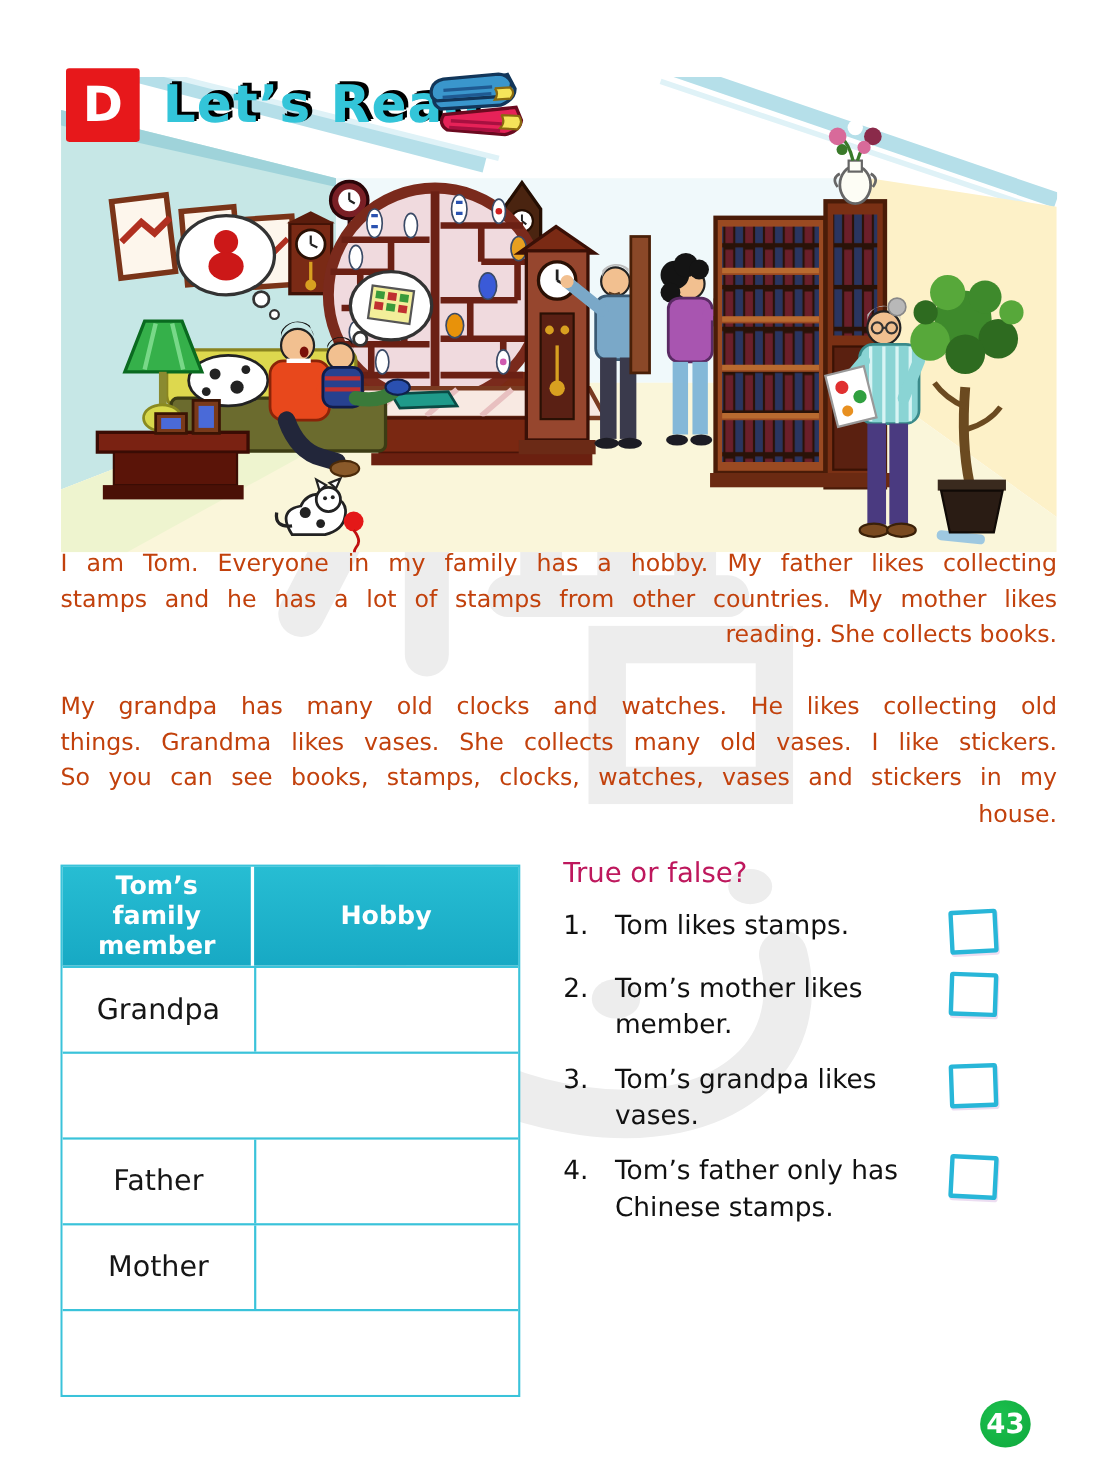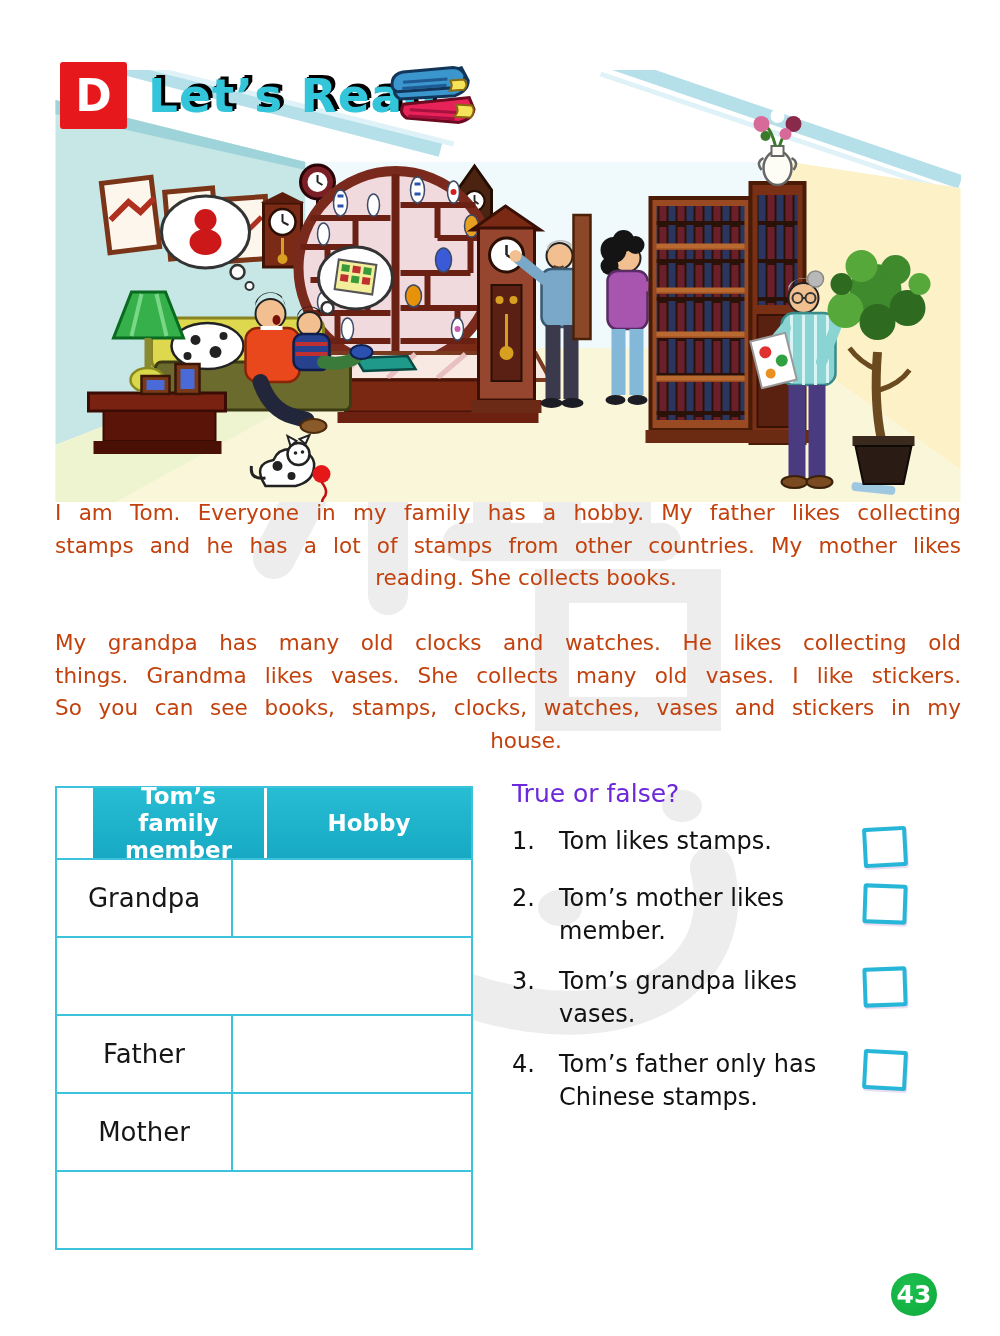--- a/index.html
+++ b/index.html
@@ -12,36 +12,36 @@
   .title{position:absolute;left:148px;top:68px;font-size:47px;font-weight:bold;letter-spacing:1px;
          color:var(--title_cyan,#33c5d9);text-shadow:4px -3px 0 #000,2px -1px 0 #000;z-index:3;}
   .books-icon{position:absolute;left:385px;top:50px;z-index:3;}
   
   .scene{position:absolute;left:55px;top:70px;width:906px;height:432px;z-index:1;}
   
   .wm{position:absolute;left:230px;top:390px;z-index:0;}
   
   .para{position:absolute;left:55px;width:906px;font-size:21.5px;line-height:32.5px;color:#c2410c;z-index:2;}
   .para .jl{text-align:justify;text-align-last:justify;}
-  .para .last{text-align:center;margin-left:36px;}
+  .para .last{text-align:right;margin-left:36px;}
   
   .fill-table{position:absolute;left:55px;top:786px;width:414px;z-index:2;
               border:2px solid var(--table_border,#3ac3da);}
-  .t-header{display:flex;height:70px;background:linear-gradient(180deg,#27bdd3,var(--table_header,#17a9c4));margin-left:36px;}
+  .t-header{display:flex;height:90px;background:linear-gradient(180deg,#27bdd3,var(--table_header,#17a9c4));}
   .t-header .hc{display:flex;align-items:center;justify-content:center;color:#fff;font-weight:bold;
                 font-size:23px;line-height:27px;text-align:center;padding:0 6px;box-sizing:border-box;}
   .t-header .c1{width:174px;border-right:3px solid #fff;}
   .t-header .c2{flex:1;}
   .t-row{display:flex;height:76px;background:#fff;border-top:2px solid var(--table_border,#3ac3da);justify-content:flex-end;}
   .t-row .c1{width:174px;border-right:2px solid var(--table_border,#3ac3da);display:flex;align-items:center;
              justify-content:center;font-size:26px;color:#161616;}
   .t-row .c2{flex:1;}
   
   .quiz{position:absolute;left:512px;top:779px;width:452px;z-index:2;}
-  .q-head{font-size:25px;color:#6d28d9;margin-bottom:17px;}
+  .q-head{font-size:25px;color:#be185d;margin-bottom:17px;}
   .q-item{display:flex;position:relative;margin-bottom:17px;min-height:40px;}
   .q-num{width:47px;font-size:24px;line-height:33px;}
   .q-text{width:300px;font-size:24px;line-height:33px;}
   .q-box{position:absolute;left:351px;top:2px;width:36px;height:32px;border:4px solid var(--checkbox,#28b6d8);
          border-radius:3px;transform:rotate(-3deg);background:#fff;box-shadow:1px 2px 0 rgba(180,120,200,.25);}
   
   .page-num{position:absolute;left:891px;top:1273px;width:46px;height:43px;border-radius:50%;
             background:radial-gradient(circle at 40% 35%,#1cc04e,var(--page_green,#0fa83c));
             display:flex;align-items:center;justify-content:center;z-index:2;}
   .page-num span{color:#fff;font-size:25px;font-weight:bold;}

